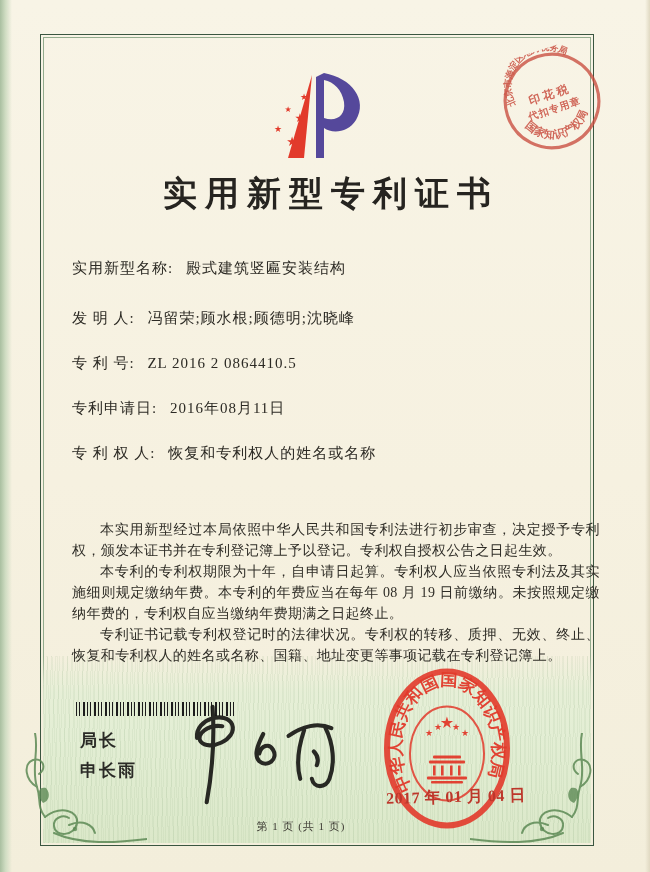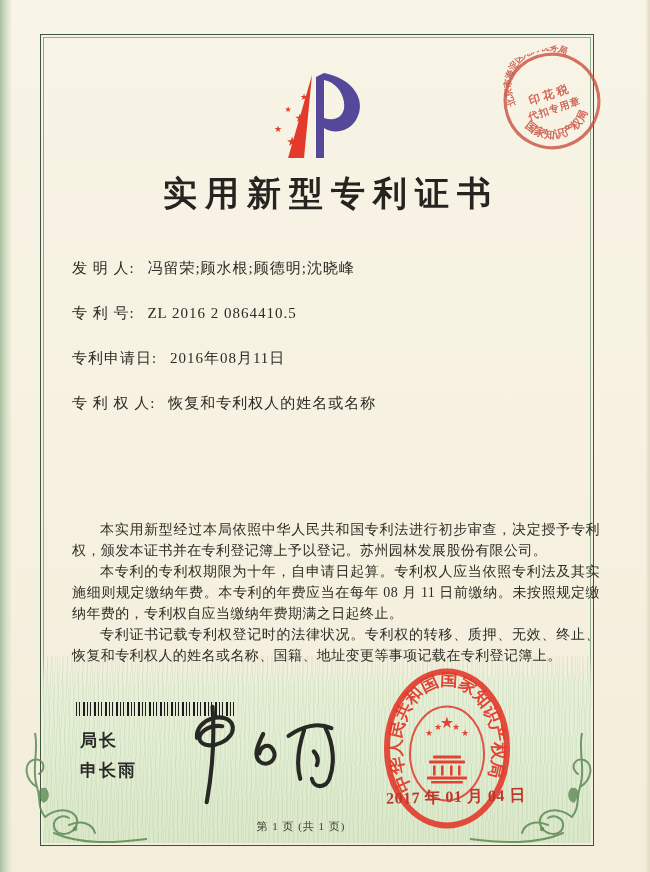--- a/index.html
+++ b/index.html
@@ -81,41 +81,45 @@
     <text font-size="10.5" font-weight="700" fill="#c84a3c" opacity=".92">
       <textPath href="#tsBot" textLength="74" lengthAdjust="spacing">国家知识产权局</textPath>
     </text>
     <text x="50" y="47" font-size="11" letter-spacing="3" font-weight="700" text-anchor="middle" fill="#c84a3c" opacity=".92">印花税</text>
     <text x="50" y="61" font-size="9.5" letter-spacing="1" font-weight="700" text-anchor="middle" fill="#c84a3c" opacity=".92">代扣专用章</text>
   </svg>
 
   <div class="title">实用新型专利证书</div>
 
   <div class="fields">
+    <div class="row first">
+      <span class="lbl">实用新型名称:</span>
+      <span class="val">殿式建筑竖匾安装结构</span>
+    </div>
     <div class="row">
       <span class="lbl">发   明   人:</span>
       <span class="val">冯留荣;顾水根;顾德明;沈晓峰</span>
     </div>
     <div class="row">
       <span class="lbl">专   利   号:</span>
       <span class="val">ZL 2016 2 0864410.5</span>
     </div>
     <div class="row">
       <span class="lbl">专利申请日:</span>
       <span class="val">2016年08月11日</span>
     </div>
     <div class="row">
       <span class="lbl">专 利 权 人:</span>
       <span class="val">恢复和专利权人的姓名或名称</span>
     </div>
   </div>
 
   <div class="paras">
-    <p>本实用新型经过本局依照中华人民共和国专利法进行初步审查，决定授予专利权，颁发本证书并在专利登记簿上予以登记。苏州园林发展股份有限公司。</p>
-    <p>本专利的专利权期限为十年，自申请日起算。专利权人应当依照专利法及其实施细则规定缴纳年费。本专利的年费应当在每年 08 月 11 日前缴纳。未按照规定缴纳年费的，专利权自应当缴纳年费期满之日起终止。</p>
+    <p>本实用新型经过本局依照中华人民共和国专利法进行初步审查，决定授予专利权，颁发本证书并在专利登记簿上予以登记。专利权自授权公告之日起生效。</p>
+    <p>本专利的专利权期限为十年，自申请日起算。专利权人应当依照专利法及其实施细则规定缴纳年费。本专利的年费应当在每年 08 月 19 日前缴纳。未按照规定缴纳年费的，专利权自应当缴纳年费期满之日起终止。</p>
     <p>专利证书记载专利权登记时的法律状况。专利权的转移、质押、无效、终止、恢复和专利权人的姓名或名称、国籍、地址变更等事项记载在专利登记簿上。</p>
   </div>
 
   <svg class="flourish fl-left" viewBox="0 0 124 112">
     <g stroke="#5d8a55" stroke-width="2" fill="none" opacity=".85" stroke-linecap="round">
       <path d="M12,0 C16,18 8,36 14,54 C18,66 14,74 22,84"></path>
       <path d="M22,84 C38,72 56,78 54,90 C52,103 32,105 31,93 C30,85 40,81 46,85"></path>
       <path d="M14,54 C2,47 0,31 10,27 C20,24 24,35 16,41"></path>
       <path d="M31,100 C58,112 92,110 124,106"></path>
       <path d="M46,92 C60,86 70,92 72,100"></path>

